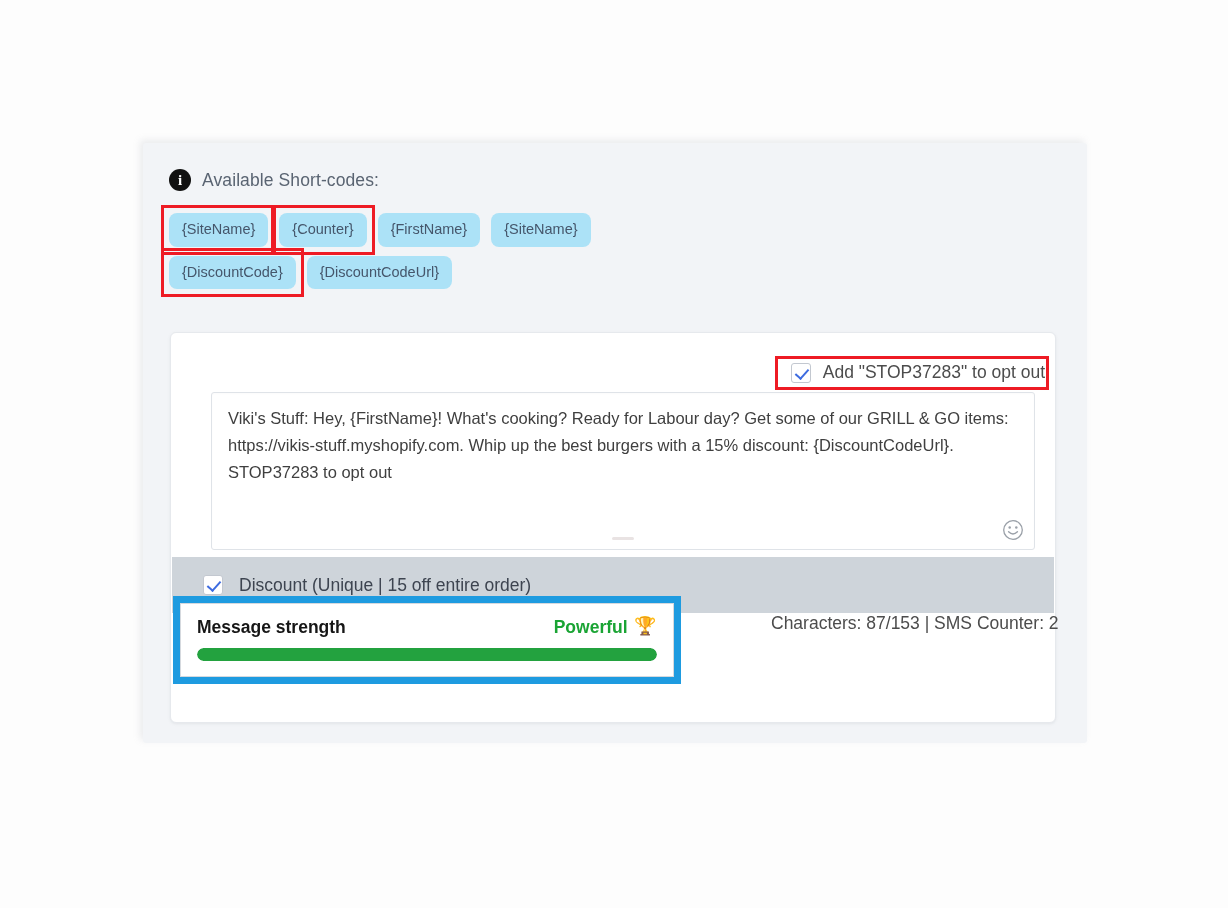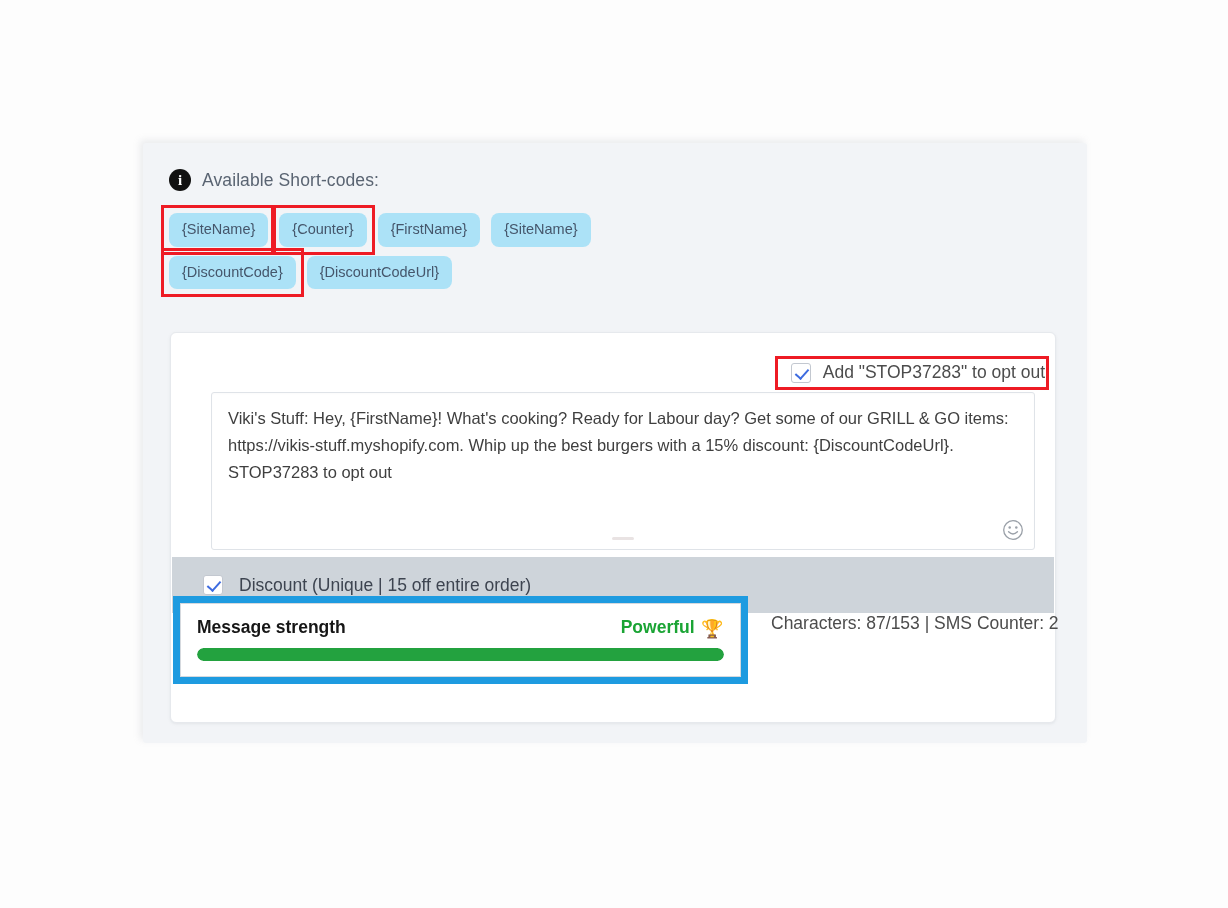--- a/index.html
+++ b/index.html
@@ -194,21 +194,21 @@
   #discount-label {
     font-size: 17.5px;
     color: #3d4450;
   }
 
   
   #strength-wrap {
     position: absolute;
     left: 2px;
     top: 263px;
-    width: 575px;
+    width: 508px;
     background: #1e9be0;
     padding: 7px;
   }
   #strength-panel {
     background: #fff;
     border: 1px solid #d5d9de;
     padding: 13px 16px 15px;
   }
   #strength-top {
     display: flex;
@@ -216,21 +216,21 @@
     justify-content: space-between;
     margin-bottom: 10px;
   }
   #strength-title {
     font-size: 17.5px;
     font-weight: bold;
     color: #161616;
   }
   #strength-right {
     display: flex;
-    align-items: flex-end;
+    align-items: flex-start;
     gap: 7px;
   }
   #strength-value {
     font-size: 17.5px;
     font-weight: bold;
     color: #1aa434;
   }
   #trophy-icon { font-size: 18px; line-height: 1; }
   #strength-bar-track {
     height: 13px;

